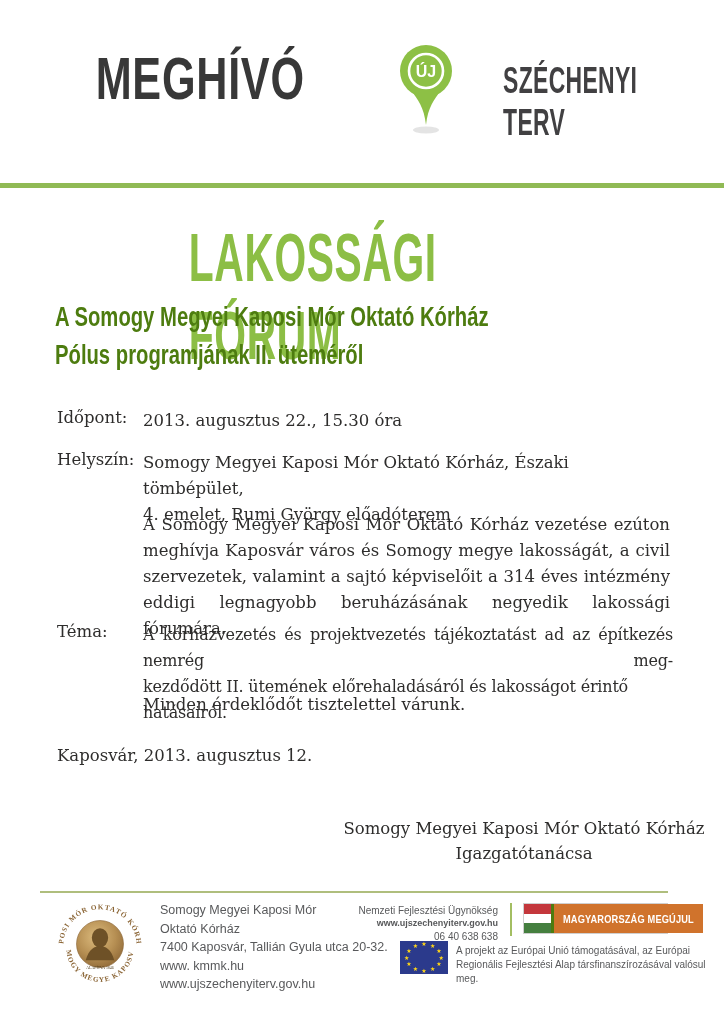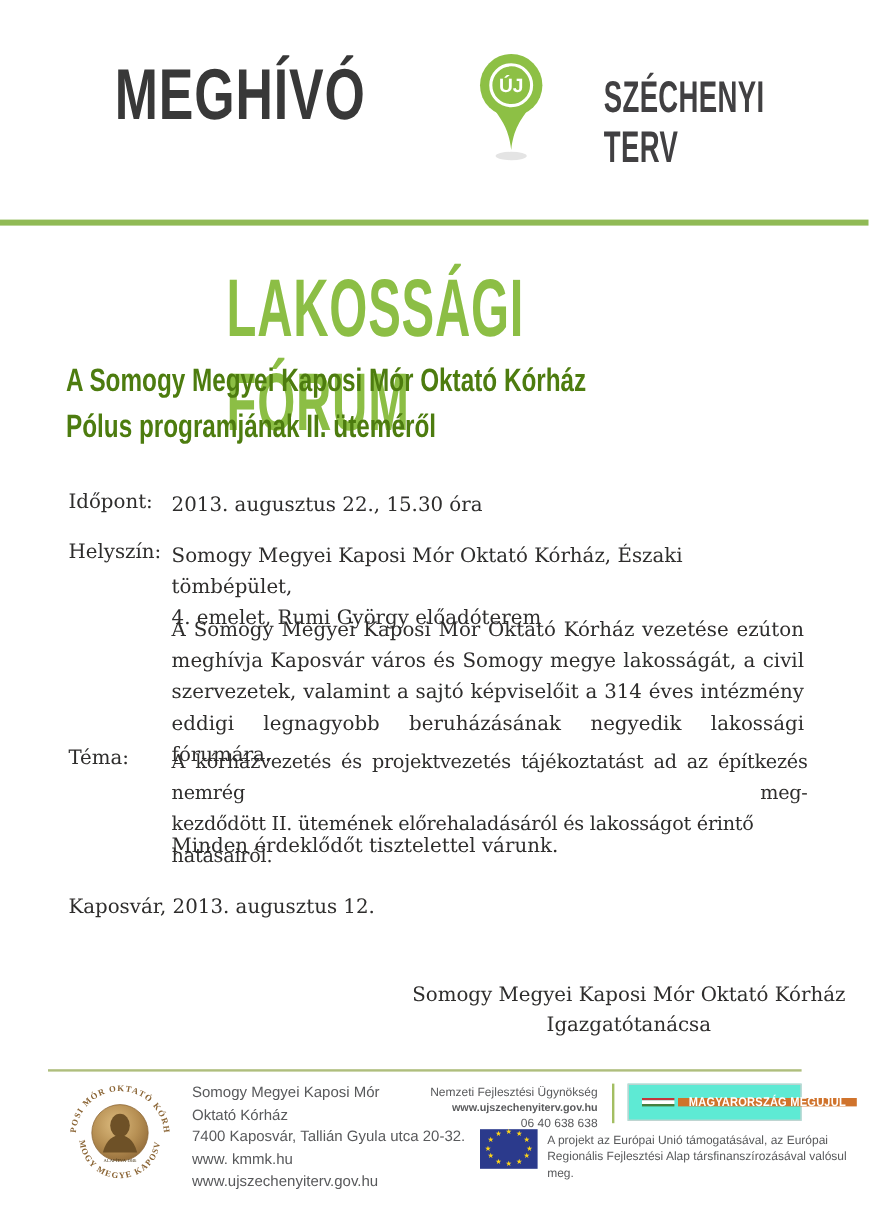--- a/index.html
+++ b/index.html
@@ -42,21 +42,21 @@
   
   .rule-footer{position:absolute;left:40px;top:891px;width:628px;height:2px;background:var(--footer-rule)}
   .seal{position:absolute;left:53px;top:897px;width:94px;height:94px}
   .addr{position:absolute;left:160px;top:901px;font-size:12.5px;line-height:18.5px;color:var(--footer-gray)}
   .addr .b{font-weight:normal}
   .nfu{position:absolute;right:226px;top:904px;text-align:right;color:var(--footer-gray);line-height:13px}
   .nfu .l1{font-size:10px;font-weight:normal}
   .nfu .l2{font-size:9px;font-weight:bold}
   .nfu .l3{font-size:10px;font-weight:normal}
   .v-divider{position:absolute;left:510px;top:903px;width:2px;height:33px;background:#A3BE62}
-  .megujul{position:absolute;left:523px;top:903px;width:145px;height:31px;background:#5eead4;border:1px solid #cfcfcf;display:flex;align-items:stretch;padding:11px}
+  .megujul{position:absolute;left:523px;top:903px;width:145px;height:31px;background:#4d7c0f;border:1px solid #cfcfcf;display:flex;align-items:stretch;padding:0}
   .hu-flag{width:27px;display:flex;flex-direction:column;flex:0 0 27px}
   .hu-flag i{flex:1}
   .hu-flag .r{background:var(--flag-red)}
   .hu-flag .w{background:#fff}
   .hu-flag .g{background:var(--flag-green)}
   .megujul-orange{flex:1;margin-left:3px;background:var(--badge-orange);color:#fff;display:flex;align-items:center;justify-content:center}
   .megujul-orange span{font-size:10.5px;font-weight:bold;letter-spacing:.2px;transform:scaleX(.88);white-space:nowrap}
   .eu-flag{position:absolute;left:400px;top:941px;width:48px;height:33px;background:var(--eu-blue)}
   .eu-star{position:absolute;color:var(--star-yellow);font-size:6px;line-height:6px;transform:translate(-50%,-50%)}
   .eu-text{position:absolute;left:456px;top:944px;font-size:10px;line-height:14px;color:var(--footer-gray)}

